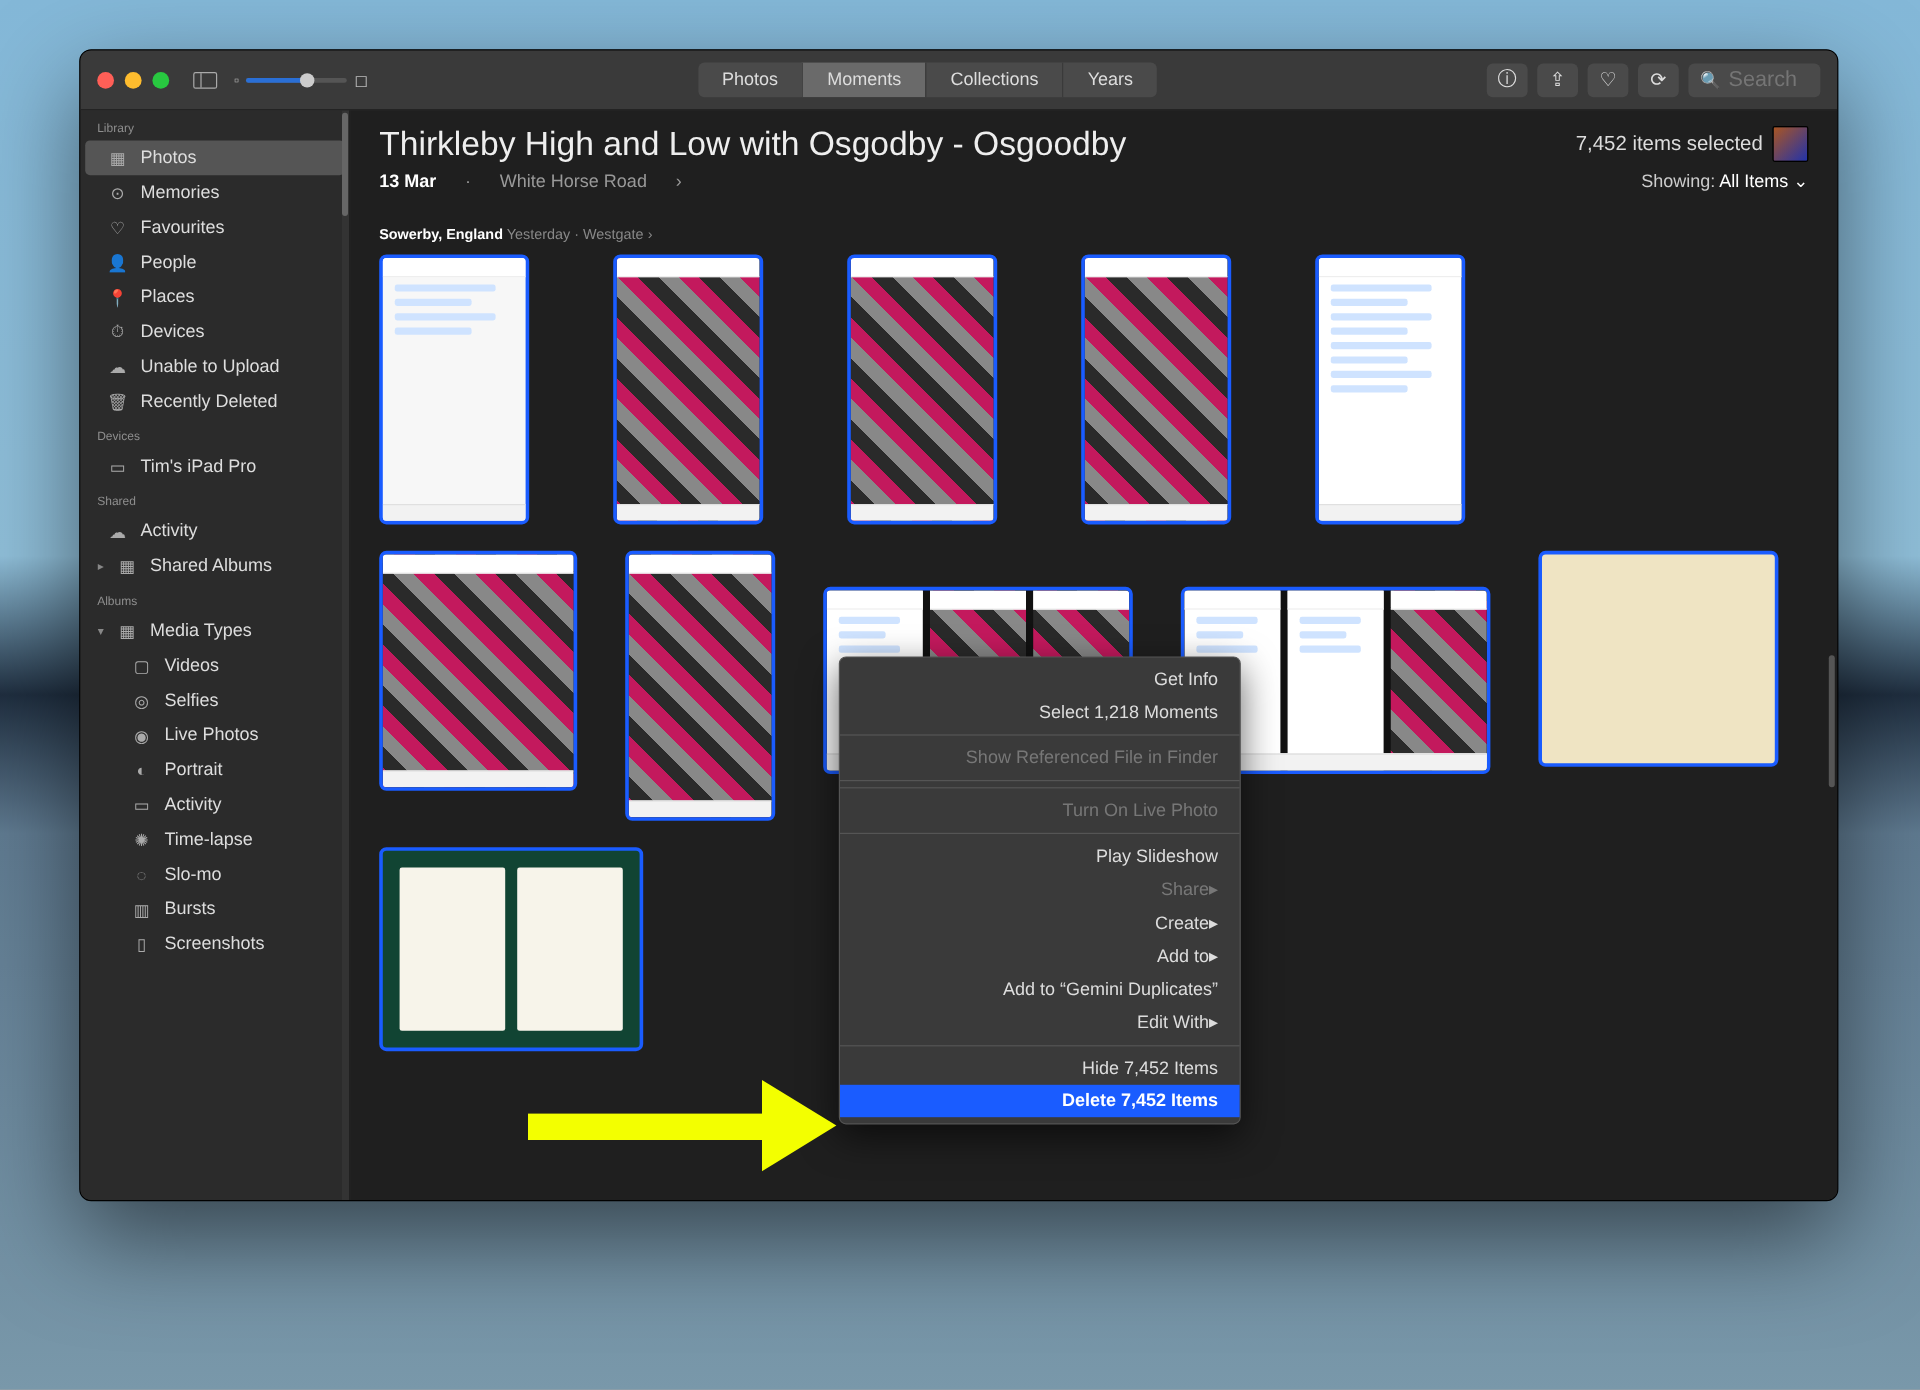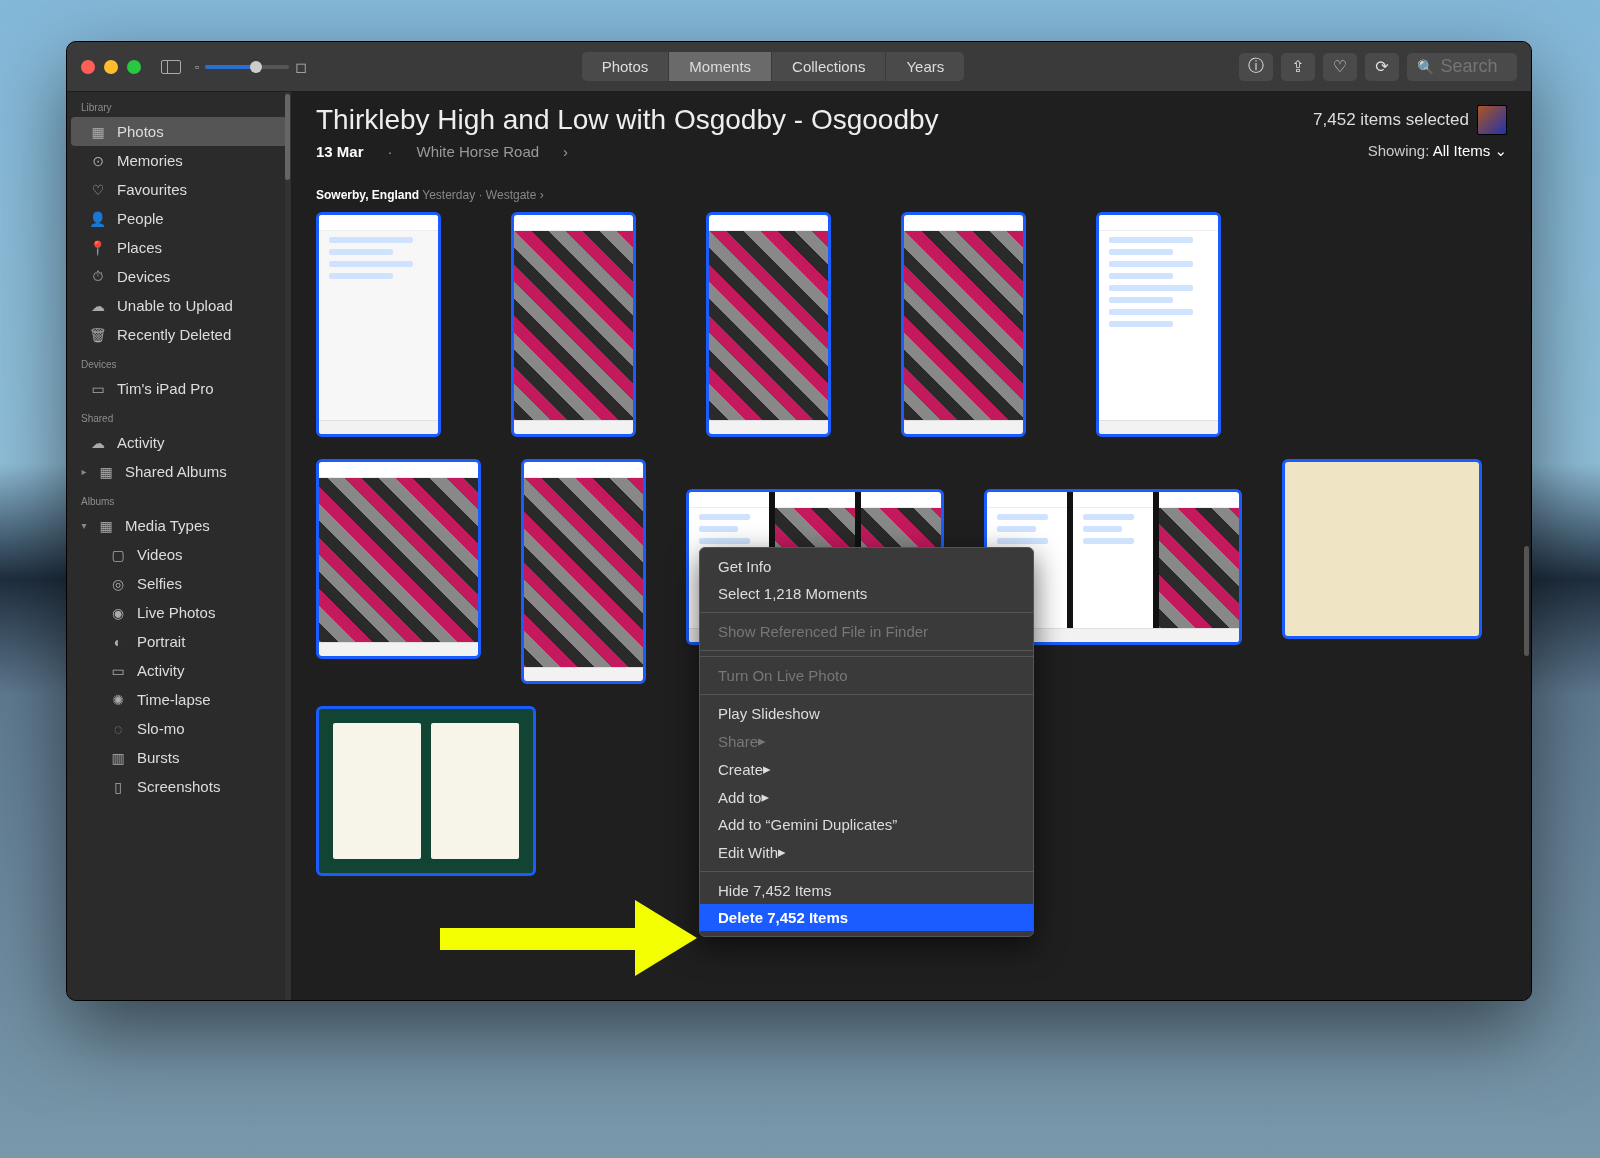--- a/index.html
+++ b/index.html
@@ -108,21 +108,21 @@
   .triple { display:flex; gap:6px; }
   .triple .phone { width:80px; height:150px; }
 
   
   .menu {
     position:absolute; left:699px; top:547px; width:335px;
     background:#3a3a3a; border:1px solid #555; border-radius:6px;
     box-shadow:0 10px 30px rgba(0,0,0,.6); padding:5px 0; font-size:15px; color:#ddd;
     z-index:50;
   }
-  .mi { padding:5px 18px; display:flex; justify-content:flex-start; align-items:center; cursor:pointer; }
+  .mi { padding:5px 18px; display:flex; justify-content:flex-end; align-items:center; cursor:pointer; }
   .mi.disabled { color:#777; }
   .mi.hl { background:#1a5cff; color:#fff;font-weight:bold; }
   .sep { height:1px; background:#555; margin:5px 0; }
 
   
   .arrow {
     position:absolute; left:440px; top:900px; width:260px; height:70px; z-index:60;
   }
   .arrow-body { position:absolute; left:0; top:28px; width:200px; height:22px; background:#f3ff00; }
   .arrow-head {

